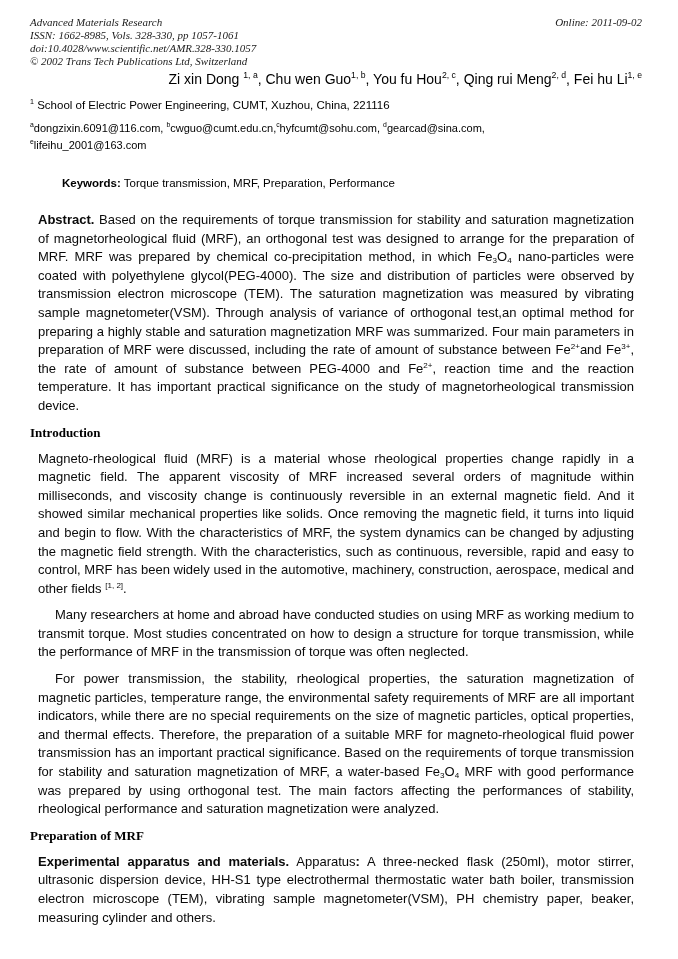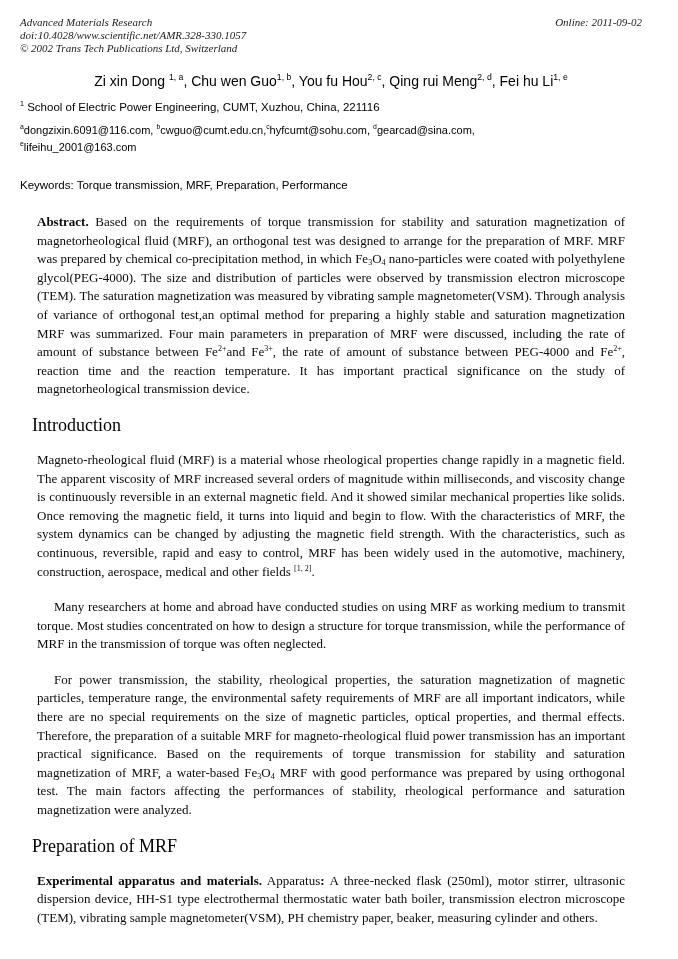--- a/index.html
+++ b/index.html
@@ -3,86 +3,87 @@
 <meta charset="utf-8">
 <style>
   html, body { margin: 0; padding: 0; }
   body {
     width: 678px; height: 959px;
     background: #ffffff;
     color: #111111;
     font-family: "Liberation Serif", serif;
     overflow: hidden;
   }
-  .page { padding: 16px 36px 0 20px; box-sizing: border-box; width: 678px; height: 959px; }
+  .page { padding: 16px 36px 0 30px; box-sizing: border-box; width: 678px; height: 959px; }
 
   
   .jheader {
     display: flex; justify-content: space-between; align-items: flex-start;
     font-family: "Liberation Serif", serif;
     font-style: italic; font-size: 11px; line-height: 13px; color: #1a1a1a;
   }
   .jheader .left div { white-space: nowrap; }
   .jheader .right { white-space: nowrap; }
 
   
   .title {
     margin: 27px 0 0 0; text-align: center;
     font-family: "Liberation Sans", sans-serif;
     font-weight: bold; font-size: 15.5px; line-height: 19px; color: #000;
   }
   .authors {
-    margin-top: 17px; text-align: center;
+    margin-top: 2px; text-align: right;
     font-family: "Liberation Sans", sans-serif;
     font-size: 14px; line-height: 18px; color: #000;
   }
   .affil, .emails {
     text-align: left;
     font-family: "Liberation Sans", sans-serif;
     font-size: 11.5px; line-height: 14px; color: #000;
   }
   .affil1 { margin-top: 10px; }
   .affil2 { margin-top: 7px; }
   .emails1 { margin-top: 9px; font-size: 11px; }
   .emails2 { margin-top: 3px; font-size: 11px; }
 
   .keywords {
     margin-top: 24px;
     font-family: "Liberation Sans", sans-serif;
     font-size: 11.5px; line-height: 14px; color: #000;
   }
-  .keywords b { font-weight: normal; }
+  .keywords b { font-weight: bold; margin-left: 32px; }
 
   
   .body-par {
-    margin: 17px; text-align: justify;
-    font-family: Liberation Serif, serif;
+    margin: 8px; text-align: justify;
+    font-family: Liberation Sans, sans-serif;
     font-size: 13px; line-height: 18.6px; color: #0a0a0a;
   }
   .abstract { margin-top: 21px; }
   .indent { text-indent: 17px; }
   h2.sec {
-    margin: 12px; font-family: "Liberation Serif", serif;
-    font-size: 18px; line-height: 18px; font-weight: normal; color: #000;
+    margin: 0; font-family: "Liberation Serif", serif;
+    font-size: 13px; line-height: 18px; font-weight: bold; color: #000;
   }
   .sec-intro { margin-top: 24px; margin-bottom: 5px; }
   .sec-prep  { margin-top: 17px; margin-bottom: 6px; }
 
   sup { font-size: 0.62em; line-height: 0; vertical-align: super; }
   sub { font-size: 0.62em; line-height: 0; vertical-align: baseline; position: relative; top: 0.25em; }
   .run-b { font-weight: bold; }
 </style>
 </head>
 <body>
 
 <div class="page">
 
   <div class="jheader">
     <div class="left">
       <div>Advanced Materials Research</div>
+      <div>ISSN: 1662-8985, Vols. 328-330, pp 1057-1061</div>
       <div>doi:10.4028/www.scientific.net/AMR.328-330.1057</div>
       <div>© 2002 Trans Tech Publications Ltd, Switzerland</div>
     </div>
     <div class="right">Online: 2011-09-02</div>
   </div>
 
 
   <div class="authors"><span>Zi xin Dong </span><sup>1, a</sup><span>, Chu wen Guo</span><sup>1, b</sup><span>, You fu Hou</span><sup>2, c</sup><span>, Qing rui Meng</span><sup>2, d</sup><span>, Fei hu Li</span><sup>1, e</sup></div>
 
   <div class="affil affil1"><sup>1</sup><span> School of Electric Power Engineering, CUMT, Xuzhou, China, 221116</span></div>

